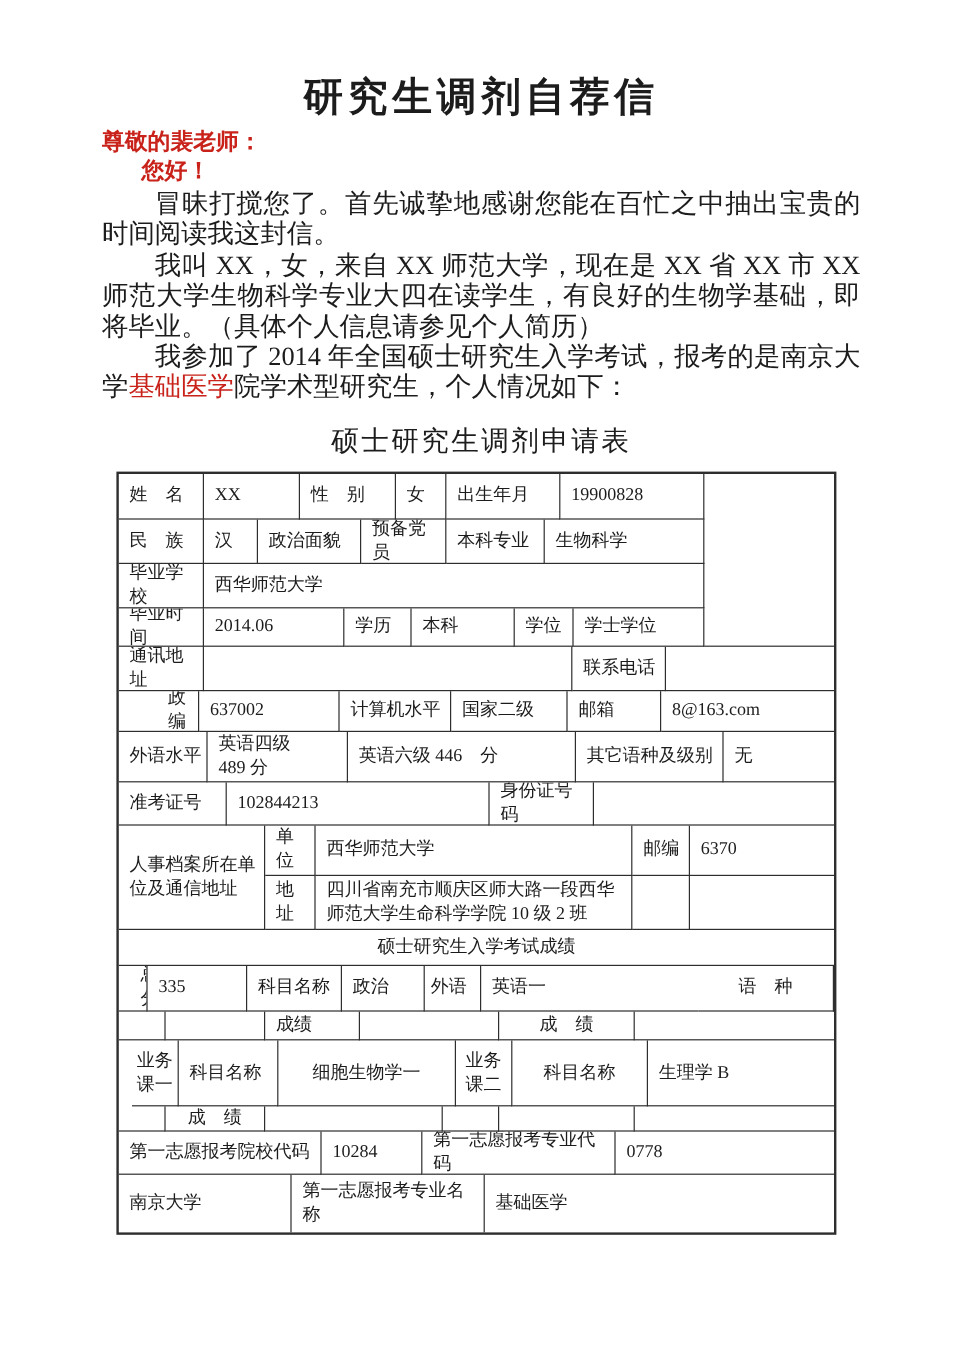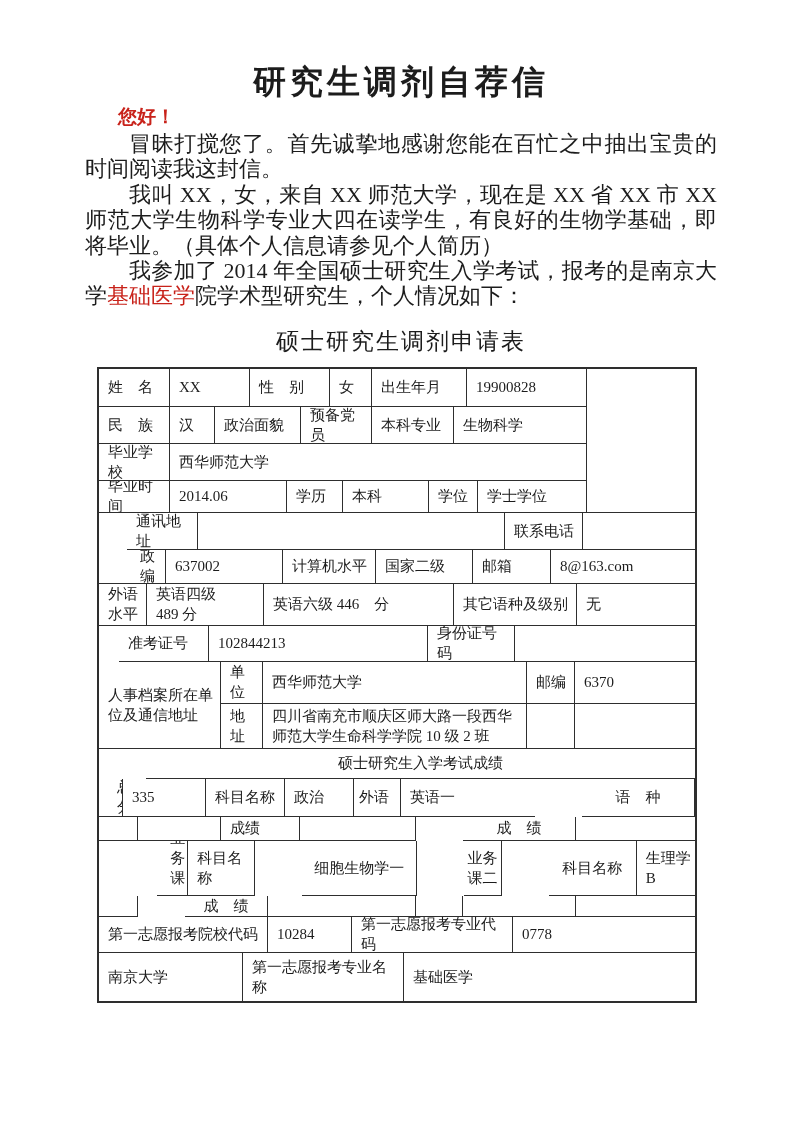--- a/index.html
+++ b/index.html
@@ -65,33 +65,34 @@
   .colv{display:flex;flex-direction:column;}
   .cell{
     box-sizing:border-box;
     border-right:1px solid #2e2e2e;
     border-bottom:1px solid #2e2e2e;
     display:flex;
     align-items:center;
     padding:2px 4px 2px 9px;
     overflow:hidden;
   }
-  .c{justify-content:center;text-align:right;padding:2px 2px;margin-left:47px;}
+  .c{justify-content:center;text-align:right;padding:2px 2px;}
   .lx{border-right:none;}   
   .nb{border-bottom:none;}  
   .fx{flex:1 1 auto;}
   .pre{white-space:pre-line;}
 </style>
 </head>
 <body>
 
 <div class="page">
 
   <h1 class="letter-title">研究生调剂自荐信</h1>
 
+  <div class="salutation">尊敬的裴老师：</div>
   <div class="greeting">您好！</div>
 
   <p class="para">冒昧打搅您了。首先诚挚地感谢您能在百忙之中抽出宝贵的时间阅读我这封信。</p>
   <p class="para">我叫 XX，女，来自 XX 师范大学，现在是 XX 省 XX 市 XX 师范大学生物科学专业大四在读学生，有良好的生物学基础，即将毕业。（具体个人信息请参见个人简历）</p>
   <p class="para"><span>我参加了 2014 年全国硕士研究生入学考试，报考的是南京大学</span><span class="red">基础医学</span><span>院学术型研究生，个人情况如下：</span></p>
 
   <h2 class="form-title">硕士研究生调剂申请表</h2>
 
   <div class="tbl">
 
@@ -122,47 +123,47 @@
           <div class="cell" style="width:117px;">2014.06</div>
           <div class="cell" style="width:56px;">学历</div>
           <div class="cell" style="width:86px;">本科</div>
           <div class="cell" style="width:49px;">学位</div>
           <div class="cell fx">学士学位</div>
         </div>
       </div>
       <div class="cell fx lx"></div>
     </div>
 
-    <div class="row" style="height:37px;margin-left:28px;">
+    <div class="row" style="height:37px;">
       <div class="cell" style="width:71px;">通讯地址</div>
       <div class="cell" style="width:307px;"></div>
       <div class="cell" style="width:78px;">联系电话</div>
       <div class="cell fx lx"></div>
     </div>
 
     <div class="row" style="height:34px;">
       <div class="cell" style="width:67px;padding-left:41px;">邮政编码</div>
       <div class="cell" style="width:117px;">637002</div>
       <div class="cell" style="width:93px;">计算机水平</div>
       <div class="cell" style="width:97px;">国家二级</div>
       <div class="cell" style="width:78px;">邮箱</div>
       <div class="cell fx lx">8@163.com</div>
     </div>
 
     <div class="row" style="height:42px;">
-      <div class="cell" style="width:48px;">外语水平</div>
+      <div class="cell" style="width:74px;">外语水平</div>
       <div class="cell pre" style="width:117px;">英语四级
 489 分</div>
       <div class="cell" style="width:190px;">英语六级 446　分</div>
       <div class="cell" style="width:123px;">其它语种及级别</div>
       <div class="cell fx lx">无</div>
     </div>
 
     <div class="row" style="height:36px;">
-      <div class="cell" style="width:90px;margin-left:20px;">准考证号</div>
+      <div class="cell" style="width:90px;">准考证号</div>
       <div class="cell" style="width:219px;">102844213</div>
       <div class="cell" style="width:87px;">身份证号码</div>
       <div class="cell fx lx"></div>
     </div>
 
     <div class="grp">
       <div class="cell" style="width:122px;">人事档案所在单位及通信地址</div>
       <div class="colv fx">
         <div class="row" style="height:42px;">
           <div class="cell" style="width:42px;">单位</div>

